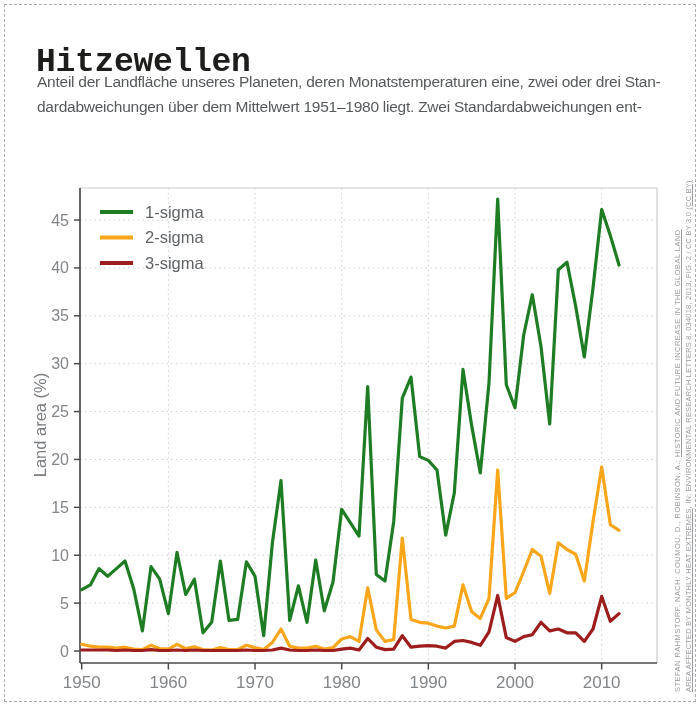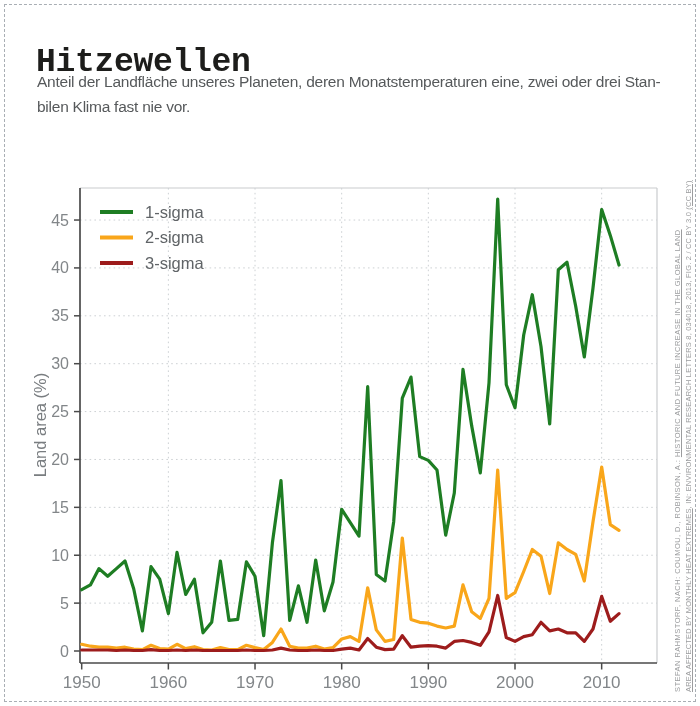--- a/index.html
+++ b/index.html
@@ -32,21 +32,21 @@
 </style>
 </head>
 <body>
 
 <div class="page-border"></div>
 
 <h1 class="title">Hitzewellen</h1>
 
 <div class="desc">
   <div>Anteil der Landfläche unseres Planeten, deren Monatstemperaturen eine, zwei oder drei Stan-</div>
-  <div>bilen Klima fast nie vor.</div>
+  <div>dardabweichungen über dem Mittelwert 1951–1980 liegt. Zwei Standardabweichungen ent-</div>
 </div>
 
 <svg id="chart" width="700" height="528">
     <line x1="80" y1="10" x2="657" y2="10" stroke="#c9ccce" stroke-width="1.2"></line>
     <line x1="657" y1="10" x2="657" y2="485" stroke="#c9ccce" stroke-width="1.2"></line>
     <line x1="80" y1="425.115" x2="657" y2="425.115" stroke="#cdd1d4" stroke-width="1" stroke-dasharray="1.6 3.2"></line>
     <line x1="80" y1="377.23" x2="657" y2="377.23" stroke="#cdd1d4" stroke-width="1" stroke-dasharray="1.6 3.2"></line>
     <line x1="80" y1="329.345" x2="657" y2="329.345" stroke="#cdd1d4" stroke-width="1" stroke-dasharray="1.6 3.2"></line>
     <line x1="80" y1="281.46000000000004" x2="657" y2="281.46000000000004" stroke="#cdd1d4" stroke-width="1" stroke-dasharray="1.6 3.2"></line>
     <line x1="80" y1="233.575" x2="657" y2="233.575" stroke="#cdd1d4" stroke-width="1" stroke-dasharray="1.6 3.2"></line>

